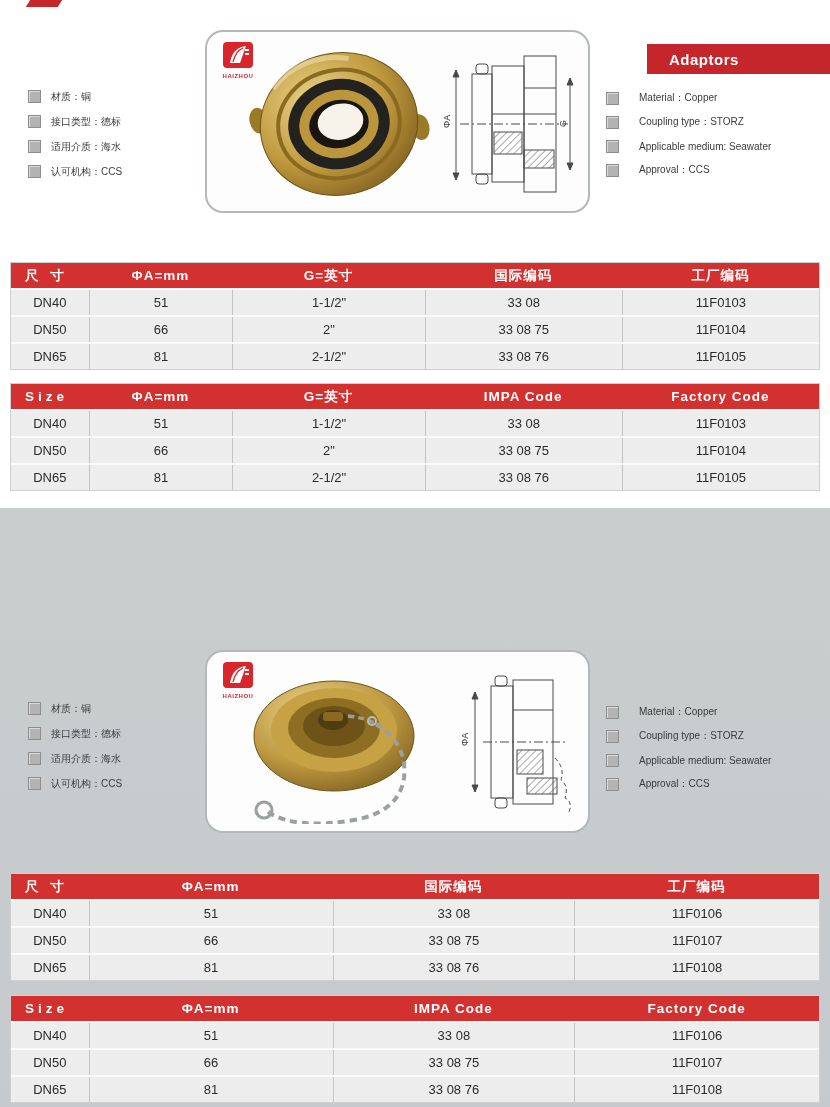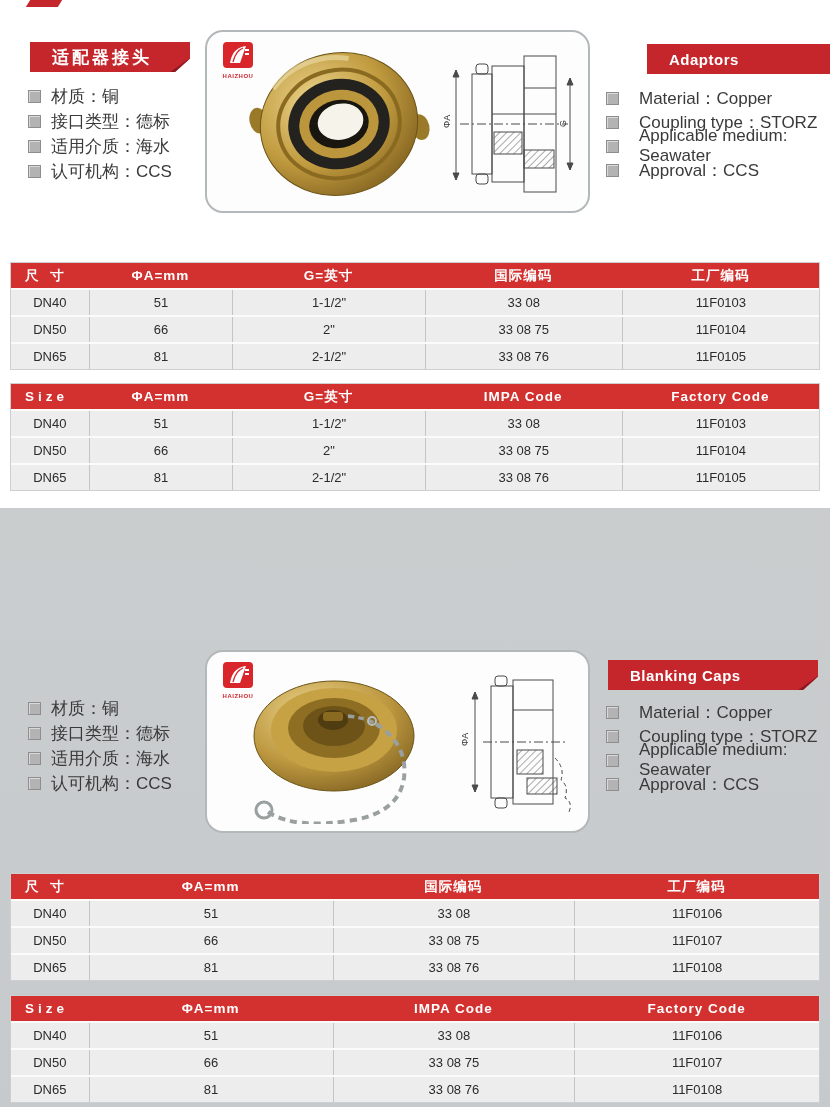--- a/index.html
+++ b/index.html
@@ -16,21 +16,21 @@
           background:#8e1a20;clip-path:polygon(0 100%,100% 0,100% 100%);}
   .banner.zh{font-size:17px;letter-spacing:3px;}
   .banner.en{font-size:15px;letter-spacing:0.5px;}
 
   
   .speclist{position:absolute;}
   .li{display:flex;align-items:center;height:25px;}
   .li.en{height:24px;gap:10px;}
   .bullet{width:11px;height:11px;background:#b3b3b3;border:1px solid #8d8d8d;margin-right:10px;
           box-shadow:inset 1px 1px 0 #d9d9d9;flex:none;}
-  .li-t{font-size:17px;color:#3a3a3a;}
+  .li-t{font-size:10px;color:#3a3a3a;}
 
   
   .panel{position:absolute;left:205px;width:385px;height:183px;background:#fdfdfd;
          border:2px solid #b3b8ba;border-radius:18px;box-sizing:border-box;}
   .logo{position:absolute;left:13px;top:10px;width:36px;text-align:center;}
   .logo-text{display:block;font-size:6px;font-weight:bold;color:#cf2630;letter-spacing:0.5px;margin-top:1px;}
 
   
   .tbl{position:absolute;left:10px;width:810px;border:1px solid #cdd0d1;box-sizing:border-box;}
   .tr{display:grid;}
@@ -44,23 +44,20 @@
   .trow .c + .c{border-left:1px solid #c2c4c5;}
 
   svg text{font-family:"Liberation Sans","DejaVu Sans",sans-serif;}
 </style>
 </head>
 <body>
 
 <div class="page">
   <div class="corner-mark"></div>
 
-  <div class="banner zh" style="left:30px;top:42px;width:160px;">
-    <span>适配器接头</span>
-  </div>
 
   <div class="speclist" style="left:28px;top:84px;">
     <div class="li">
         <span class="bullet"></span>
         <span class="li-t">材质：铜</span>
       </div>
     <div class="li">
         <span class="bullet"></span>
         <span class="li-t">接口类型：德标</span>
       </div>
@@ -290,23 +287,20 @@
         <line x1="26" y1="76" x2="110" y2="76" stroke-dasharray="9 3 2 3"></line>
         <line x1="18" y1="26" x2="18" y2="126"></line>
         <path d="M18 26 l-3 7 l6 0 z" fill="#4a4a4a"></path>
         <path d="M18 126 l-3 -7 l6 0 z" fill="#4a4a4a"></path>
         <path d="M98 92 q10 10 6 22 q8 6 4 18 q8 4 4 14" stroke-dasharray="4 3"></path>
       </g>
       <text x="11" y="80" font-size="9" fill="#333" transform="rotate(-90 11 80)">ΦA</text>
     </svg>
   </div>
 
-  <div class="banner en" style="left:608px;top:660px;width:210px;">
-    <span>Blanking Caps</span>
-  </div>
 
   <div class="speclist" style="left:606px;top:700px;">
     <div class="li en">
         <span class="bullet"></span>
         <span class="li-t">Material：Copper</span>
       </div>
     <div class="li en">
         <span class="bullet"></span>
         <span class="li-t">Coupling type：STORZ</span>
       </div>

